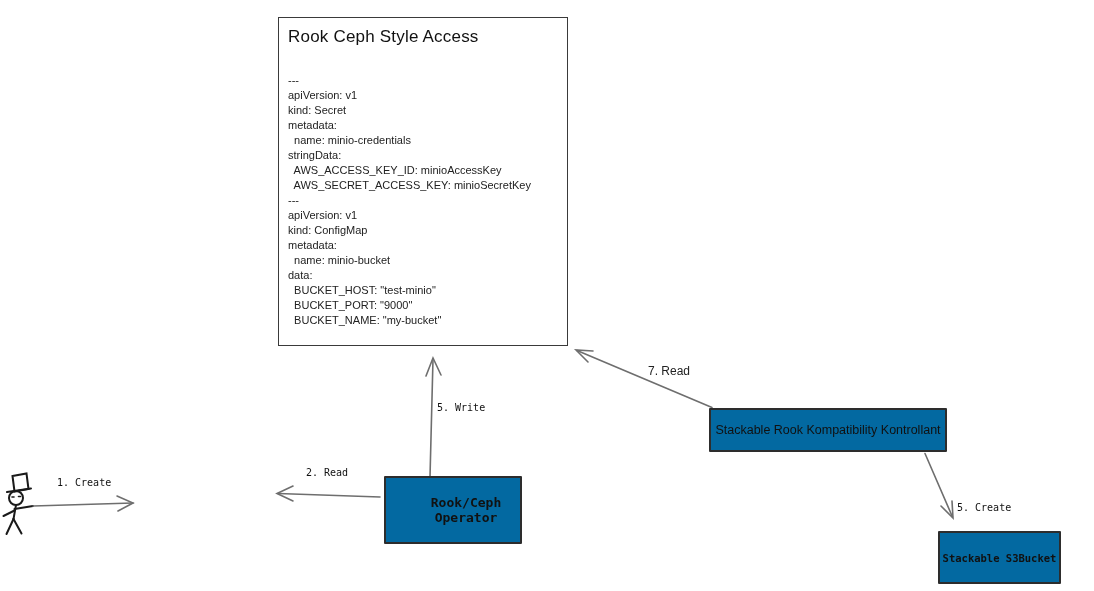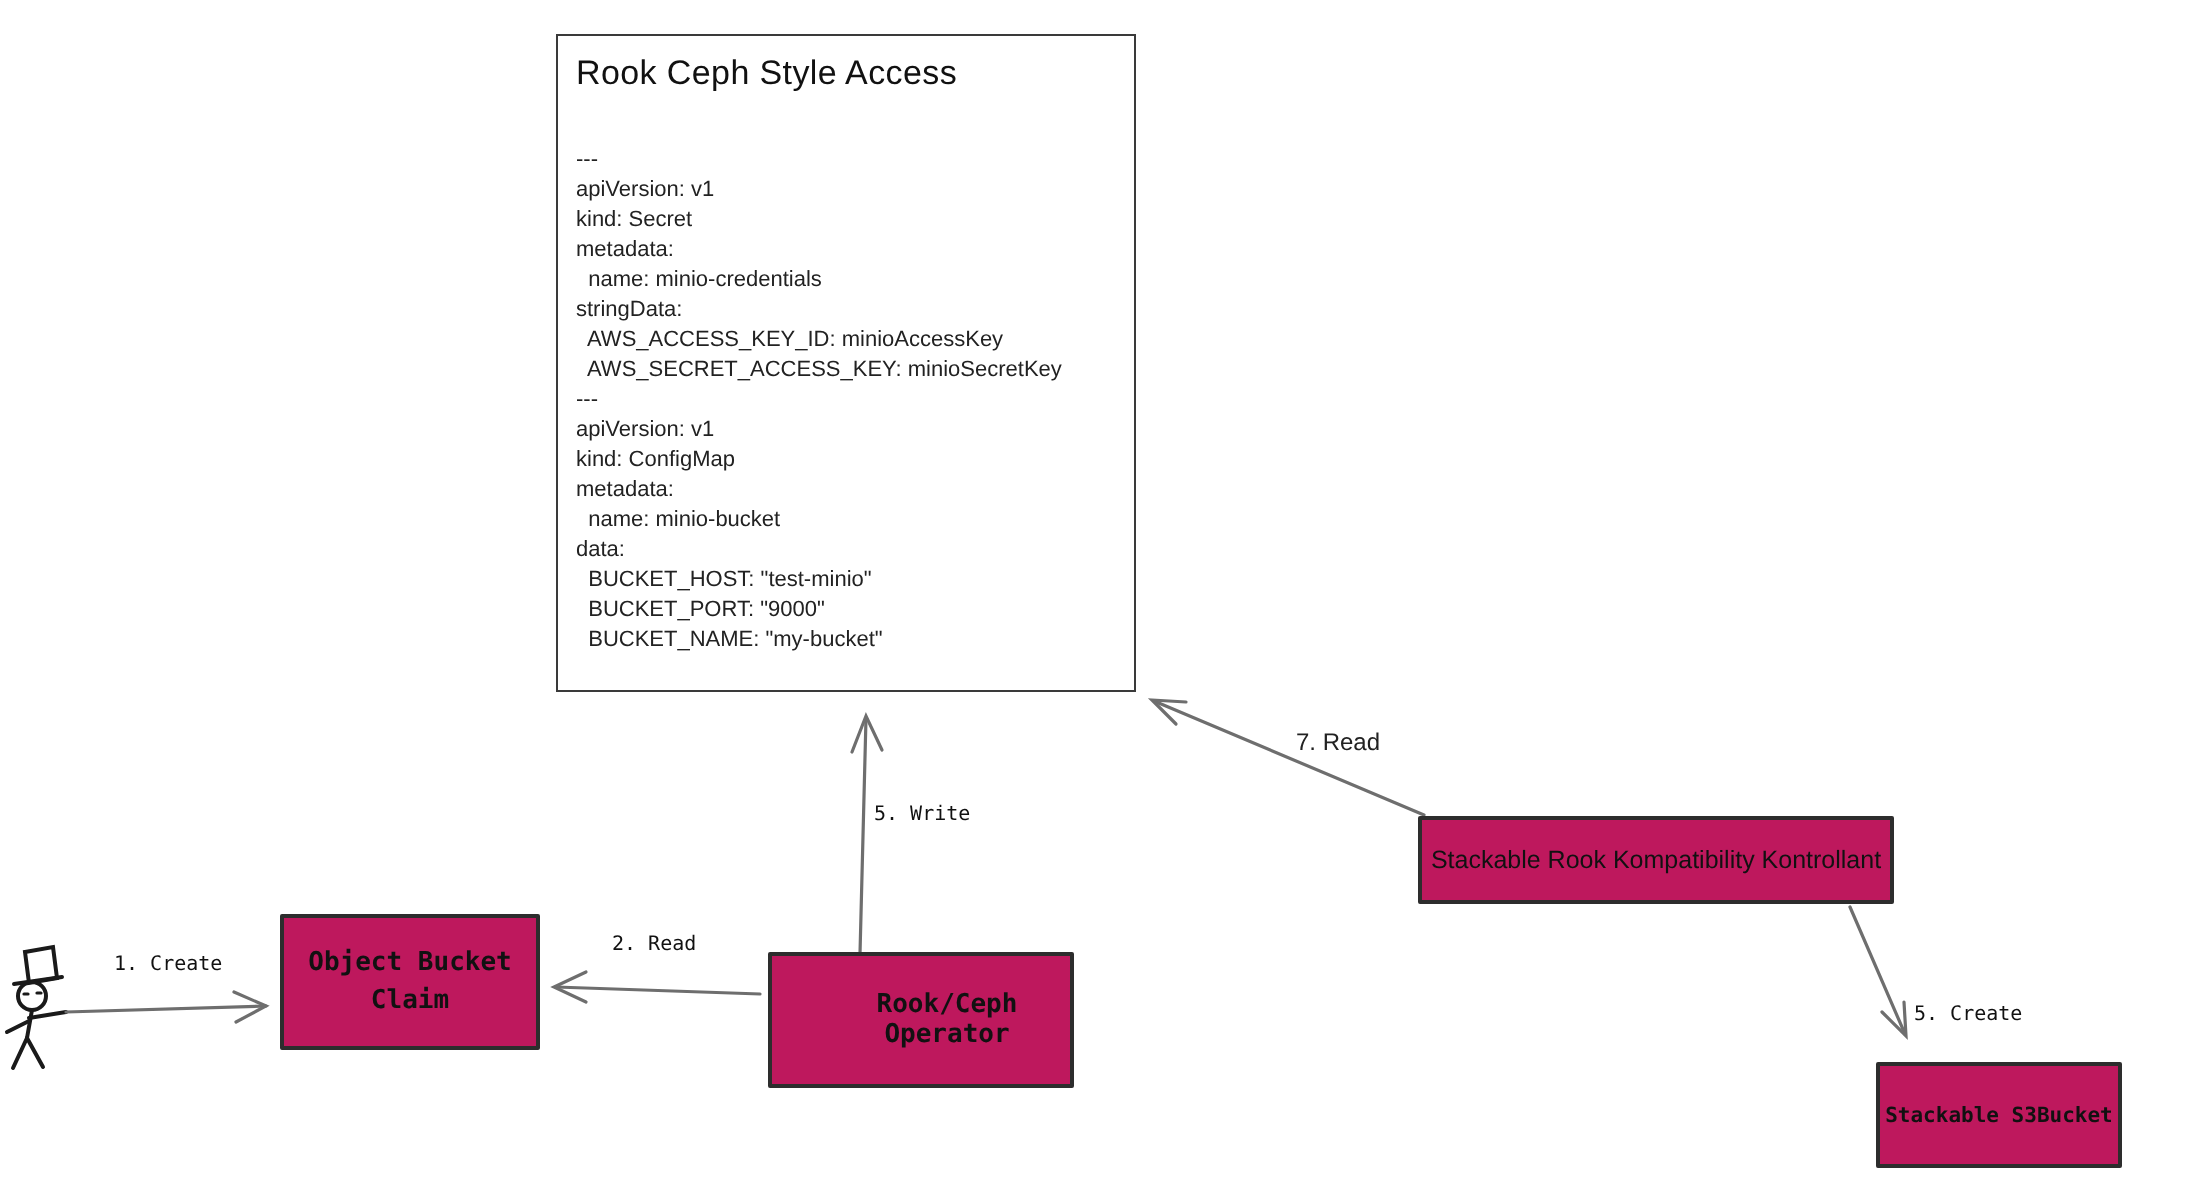--- a/index.html
+++ b/index.html
@@ -13,21 +13,21 @@
     overflow: hidden;
   }
   .overlay {
     position: absolute;
     left: 0; top: 0;
     width: 1094px; height: 591px;
     pointer-events: none;
   }
   .node {
     position: absolute;
-    background: #be185d;
+    background: #0369a1;
     border: 2px solid #2d2d2d;
     border-radius: 1px;
     display: flex;
     align-items: center;
     justify-content: center;
     text-align: center;
     color: #111;
   }
   .node.mono {
     font-family: "DejaVu Sans Mono", "Liberation Mono", monospace;
@@ -56,21 +56,21 @@
   }
   .obc-box {
     left: 140px; top: 457px;
     width: 130px; height: 68px;
     font-size: 13px;
     line-height: 19px;
     padding: 0 8px;
   }
   .operator-box {
     left: 384px; top: 476px;
-    width: 153px; height: 68px;
+    width: 138px; height: 68px;
     font-size: 13px;
     padding-left: 26px;
   }
   .kontrollant-box {
     left: 709px; top: 408px;
     width: 238px; height: 44px;
     font-size: 12.5px;
     font-family: "Liberation Sans", sans-serif;
   }
   .s3-box {
@@ -156,23 +156,20 @@
 apiVersion: v1
 kind: ConfigMap
 metadata:
   name: minio-bucket
 data:
   BUCKET_HOST: "test-minio"
   BUCKET_PORT: "9000"
   BUCKET_NAME: "my-bucket"</div>
   </div>
 
-  <div class="node mono obc-box">
-    <span>Object Bucket Claim</span>
-  </div>
 
   <div class="node mono operator-box">
     <span>Rook/Ceph Operator</span>
   </div>
 
   <div class="node kontrollant-box">
     <span>Stackable Rook Kompatibility Kontrollant</span>
   </div>
 
   <div class="node mono s3-box">

